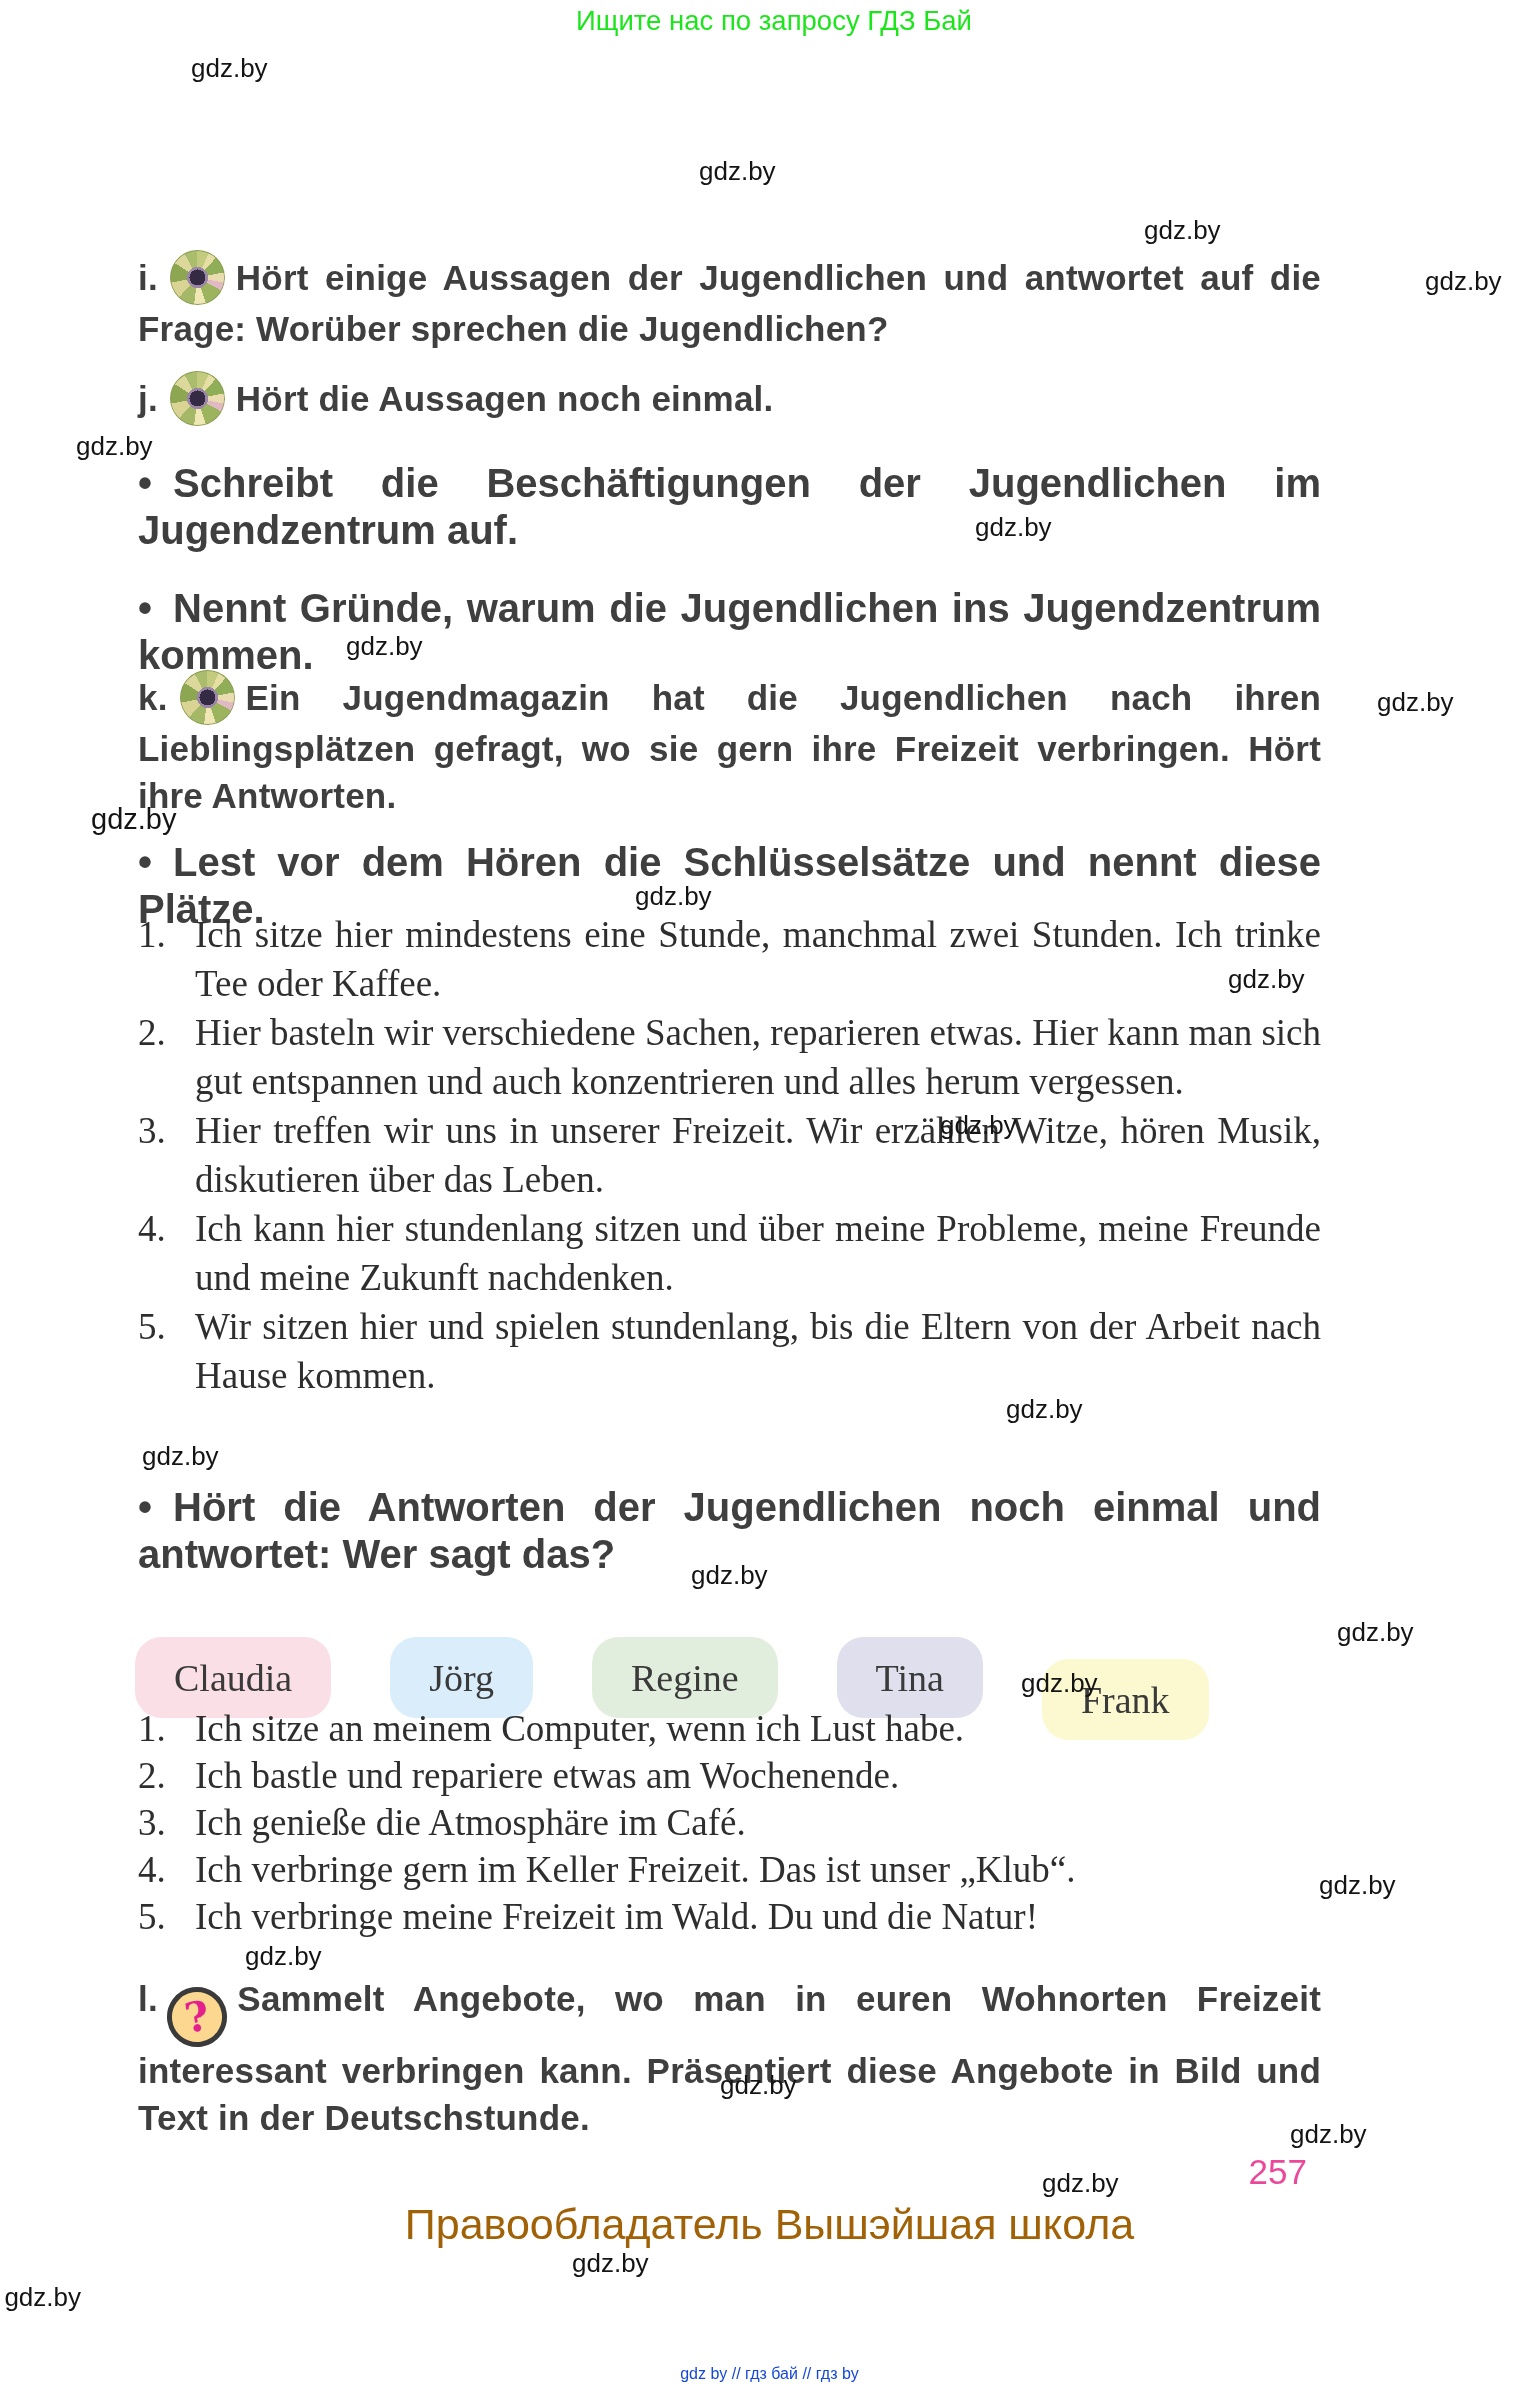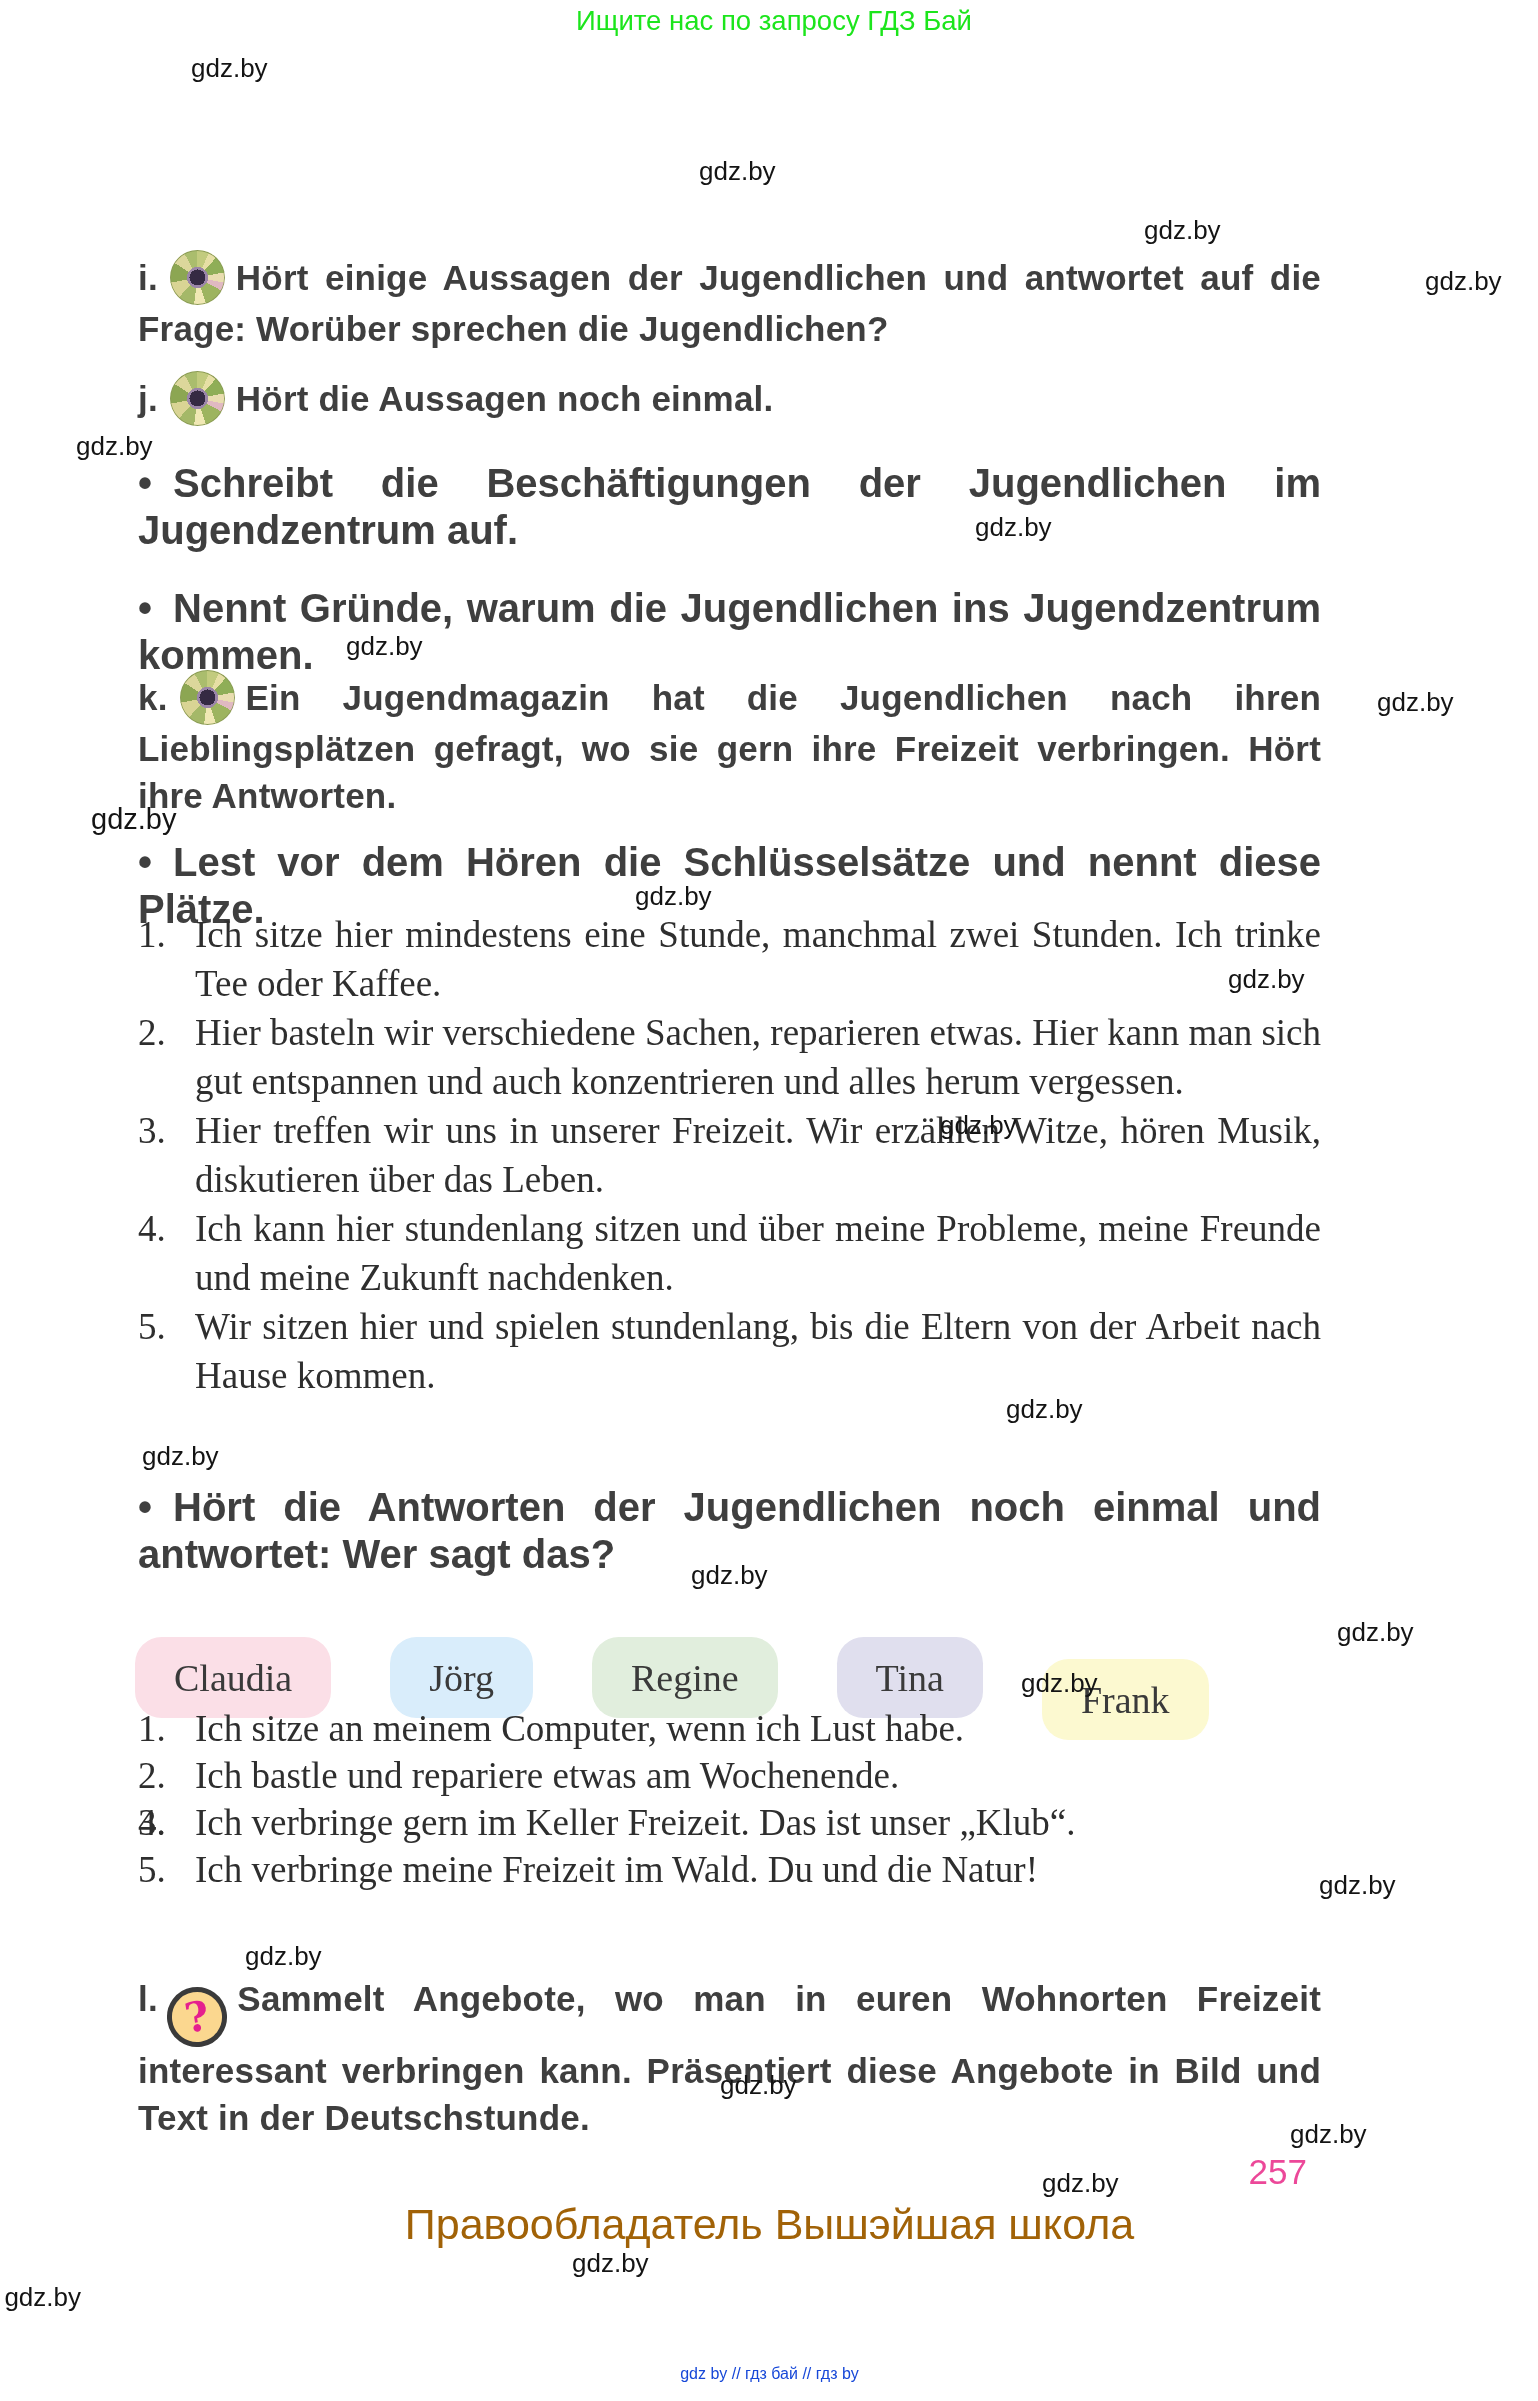--- a/index.html
+++ b/index.html
@@ -116,21 +116,21 @@
   </div>
 
   <div class="abs col serlist lh53" style="top:1705px">
     <div class="li">
       <span class="num">1.</span><span>Ich sitze an meinem Computer, wenn ich Lust habe.</span>
     </div>
     <div class="li">
       <span class="num">2.</span><span>Ich bastle und repariere etwas am Wochenende.</span>
     </div>
     <div class="li">
-      <span class="num">3.</span>
+      <span class="num">3.</span><span>Ich genieße die Atmosphäre im Café.</span>
     </div>
     <div class="li">
       <span class="num">4.</span><span>Ich verbringe gern im Keller Freizeit. Das ist unser „Klub“.</span>
     </div>
     <div class="li">
       <span class="num">5.</span><span>Ich verbringe meine Freizeit im Wald. Du und die Natur!</span>
     </div>
   </div>
 
   <p class="abs col ex" style="top:1975px">

